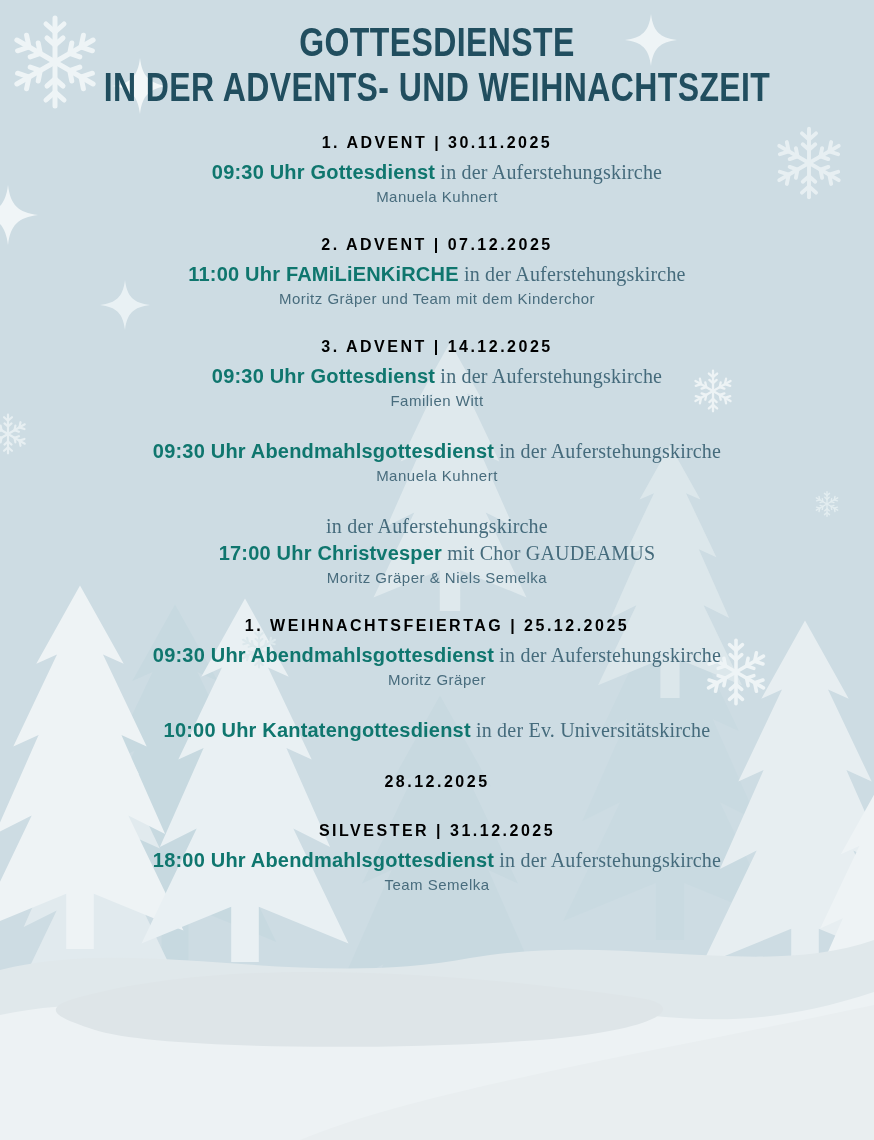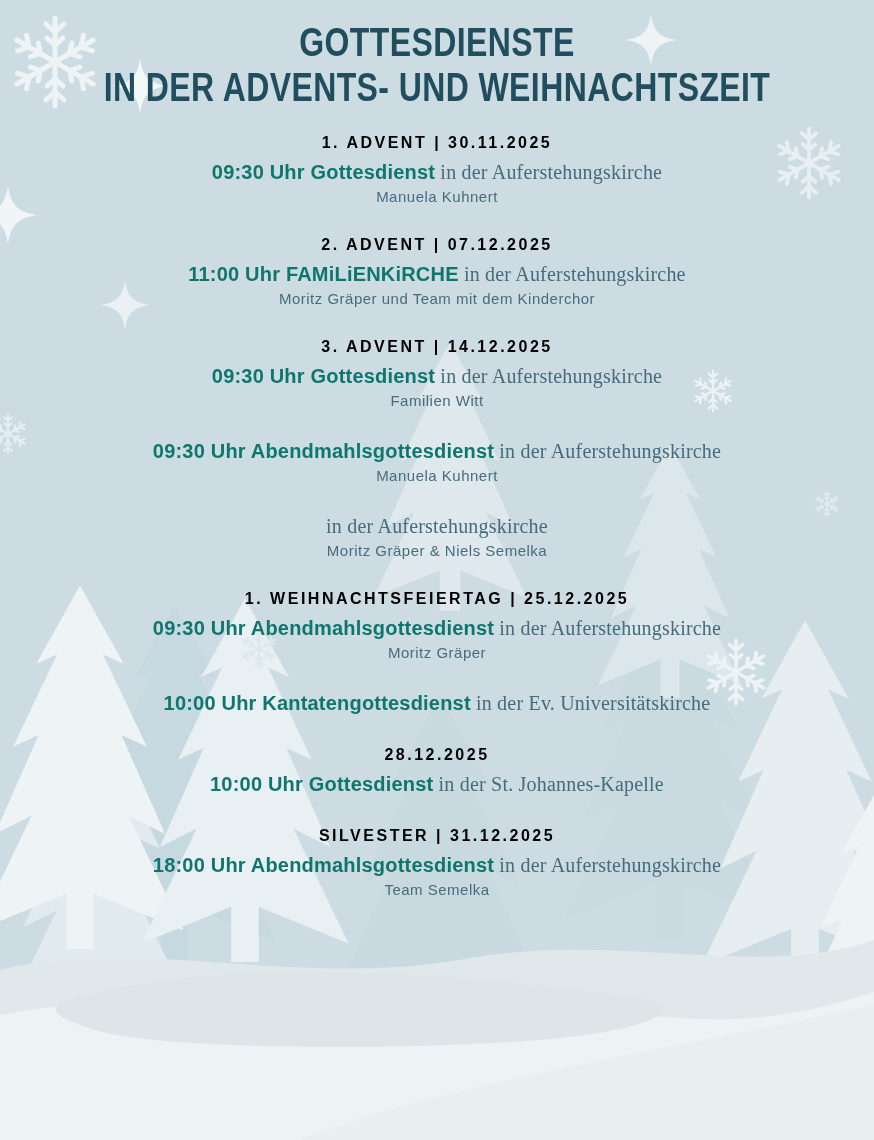--- a/index.html
+++ b/index.html
@@ -192,36 +192,36 @@
         <p class="note">Familien Witt</p>
       </section>
 
       <section class="event">
         <p class="line"><span class="b">09:30 Uhr Abendmahlsgottesdienst</span><span class="r"> in der Auferstehungskirche</span></p>
         <p class="note">Manuela Kuhnert</p>
       </section>
 
       <section class="event">
         <p class="line"><span class="b"></span><span class="r">in der Auferstehungskirche</span></p>
+        <p class="line"><span class="b">17:00 Uhr Christvesper</span><span class="r"> mit Chor GAUDEAMUS</span></p>
         <p class="note">Moritz Gräper &amp; Niels Semelka</p>
       </section>
 
       <section class="event">
         <h2>1. WEIHNACHTSFEIERTAG | 25.12.2025</h2>
         <p class="line"><span class="b">09:30 Uhr Abendmahlsgottesdienst</span><span class="r"> in der Auferstehungskirche</span></p>
         <p class="note">Moritz Gräper</p>
       </section>
 
       <section class="event">
         <p class="line"><span class="b">10:00 Uhr Kantatengottesdienst</span><span class="r"> in der Ev. Universitätskirche</span></p>
       </section>
 
       <section class="event">
         <h2>28.12.2025</h2>
-        <p class="line"><span class="b">10:00 Uhr Gottesdienst</span><span class="r"> in der St. Johannes-Kapelle</span></p>
       </section>
 
       <section class="event">
         <h2>SILVESTER | 31.12.2025</h2>
         <p class="line"><span class="b">18:00 Uhr Abendmahlsgottesdienst</span><span class="r"> in der Auferstehungskirche</span></p>
         <p class="note">Team Semelka</p>
       </section>
 
     </div>
   </div>

